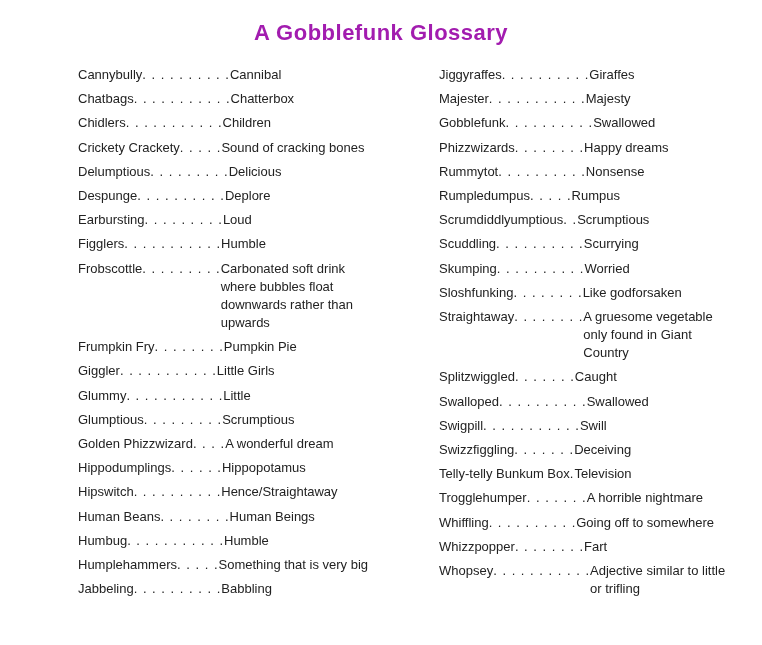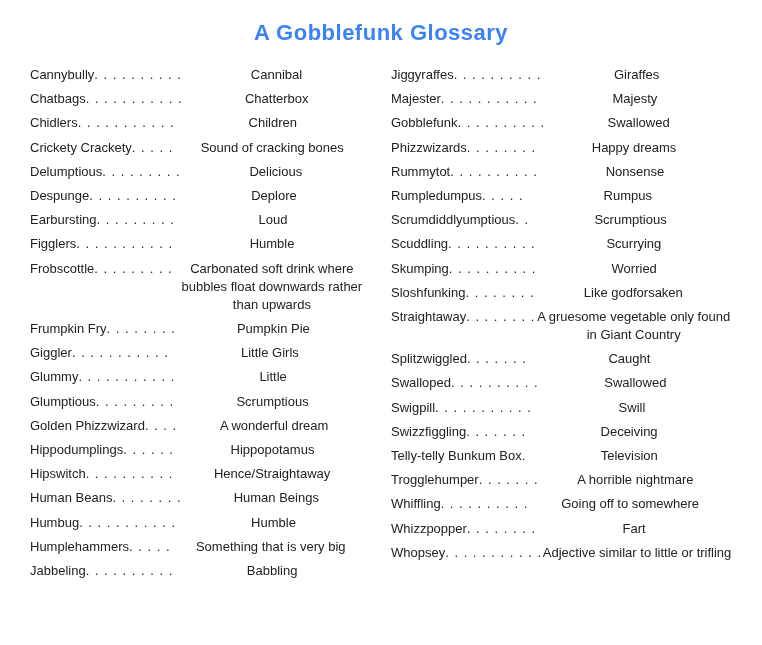--- a/index.html
+++ b/index.html
@@ -7,21 +7,21 @@
       background: #fff;
       font-family: Arial, sans-serif;
       font-size: 13px;
       color: #222;
       padding: 20px 30px;
       width: 762px;
       min-height: 645px;
     }
     h1 {
       text-align: center;
-      color: #3b82f6;
+      color: #a21caf;
       font-size: 22px;
       font-weight: bold;
       margin-bottom: 20px;
       letter-spacing: 0.5px;
     }
     .columns {
       display: flex;
       gap: 20px;
     }
     .column {
@@ -29,31 +29,31 @@
     }
     .entry {
       display: flex;
       align-items: flex-start;
       margin-bottom: 6px;
       line-height: 1.4;
     }
     .term {
       white-space: nowrap;
       color: #222;
+      margin-left: 48px;
     }
     .dots {
       flex: 0 0 auto;
       white-space: nowrap;
       color: #222;
       letter-spacing: 1px;
     }
     .definition {
       color: #222;
       flex: 1;
-      text-align: center;
     }
   </style>
 </head>
 <body>
 
 <h1>A Gobblefunk Glossary</h1>
 
 <div class="columns">
   <div class="column" id="left-col">
       <div class="entry">

